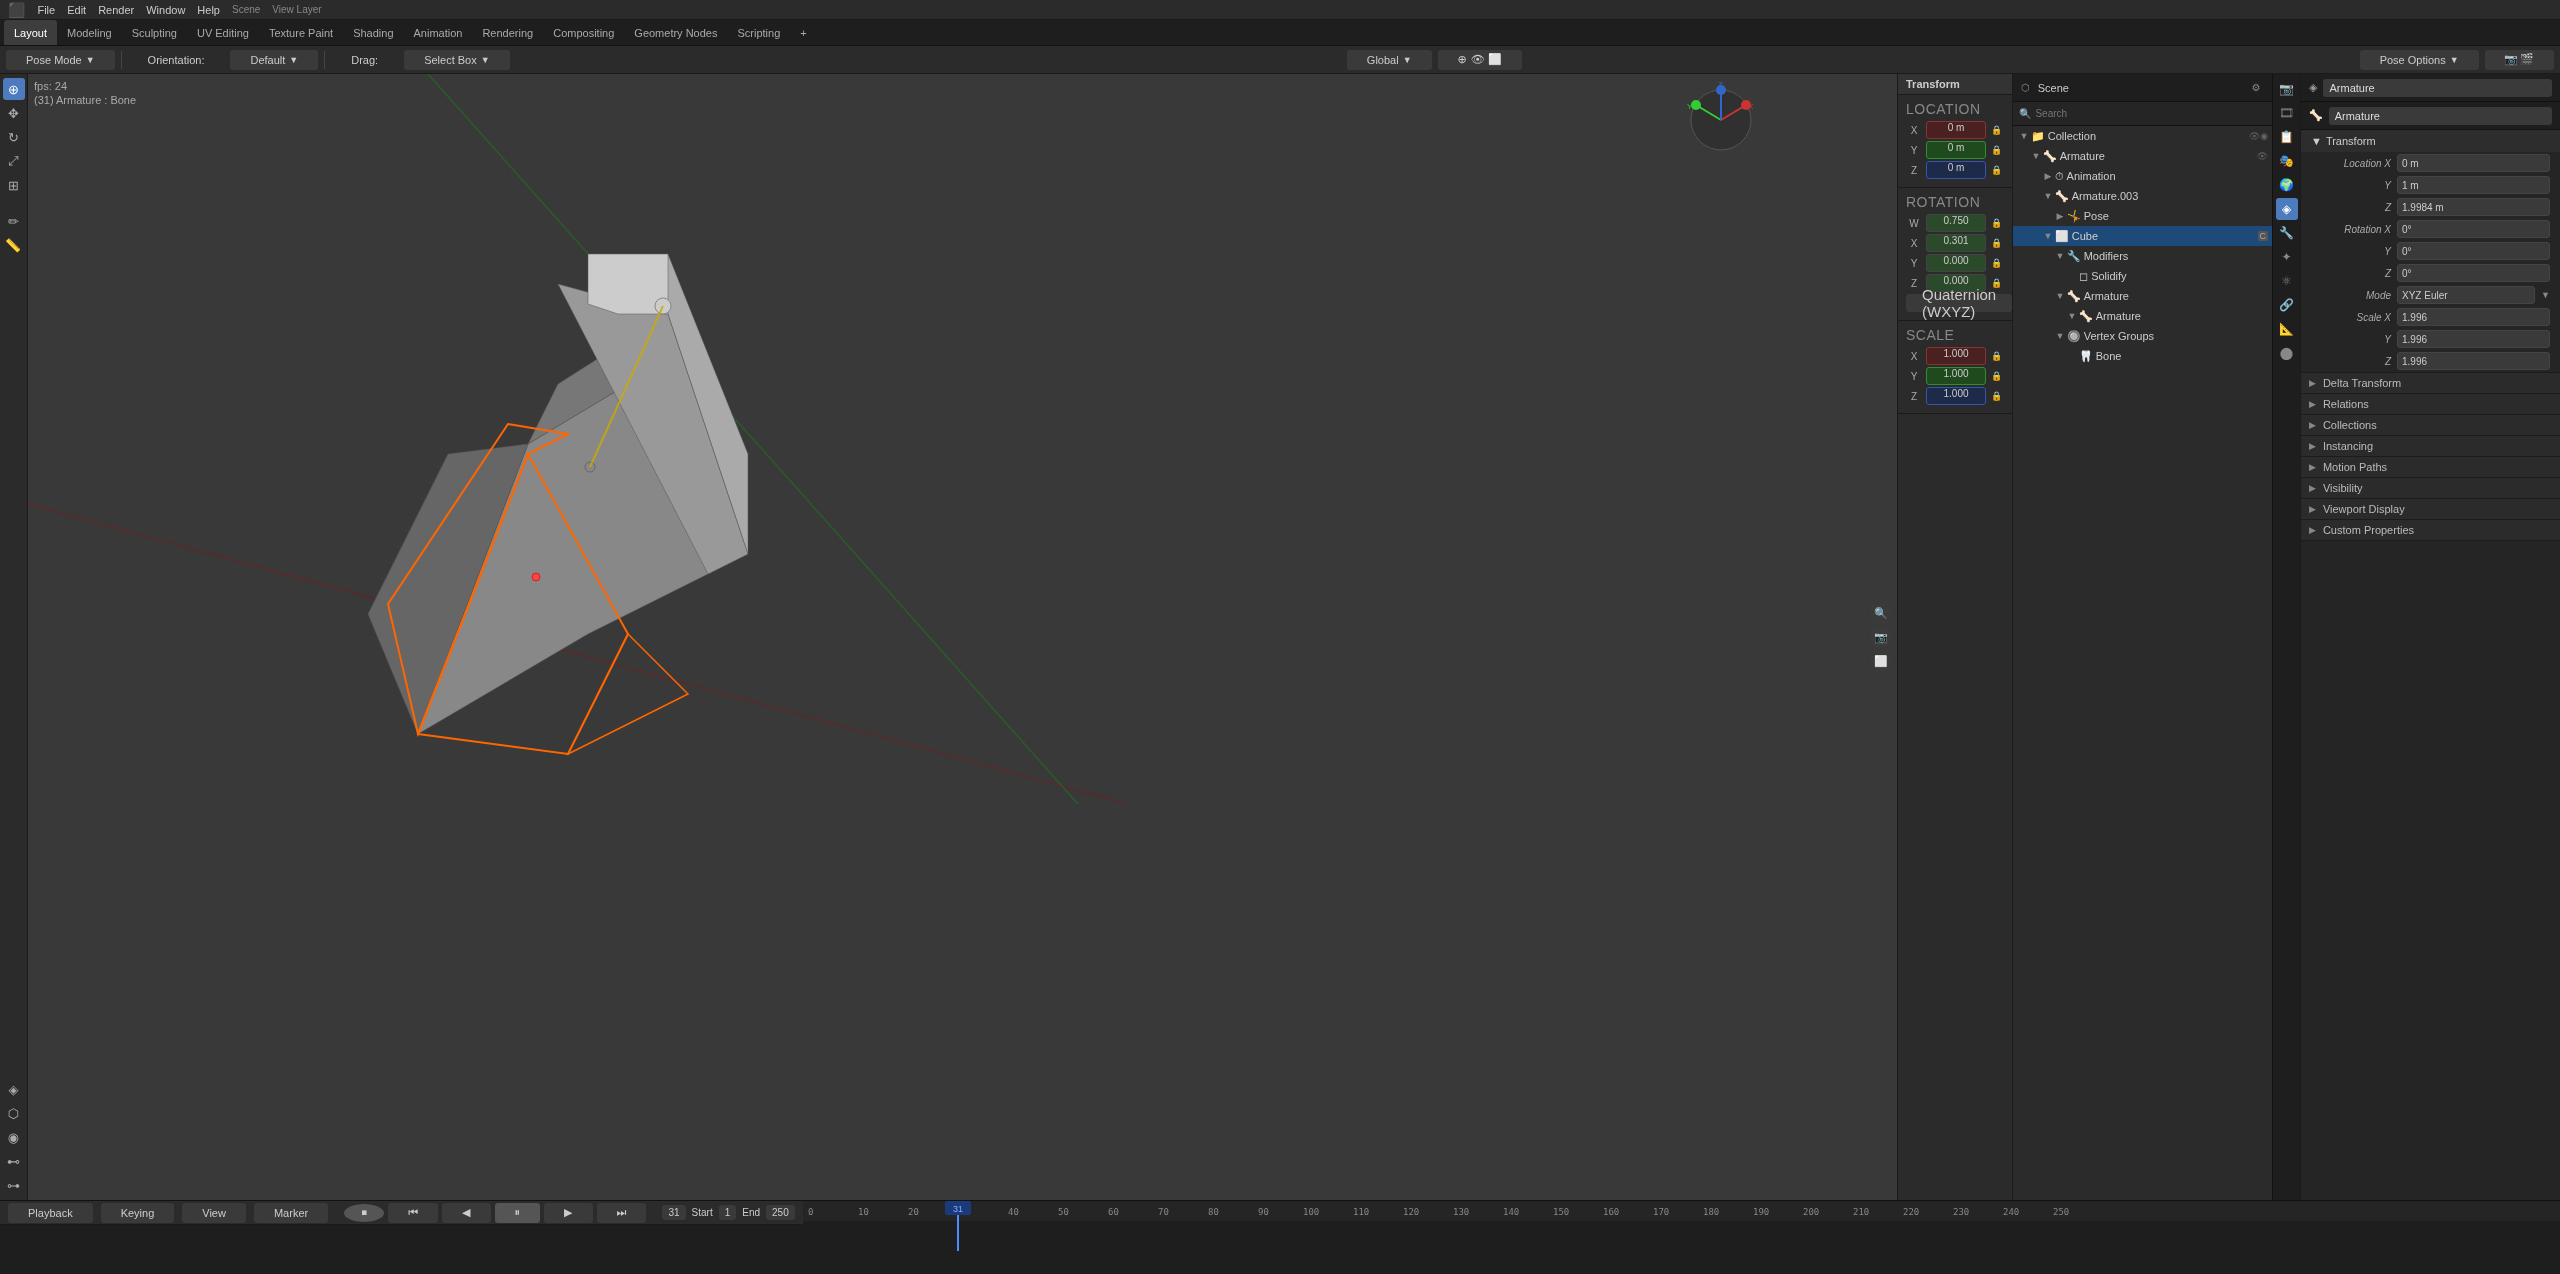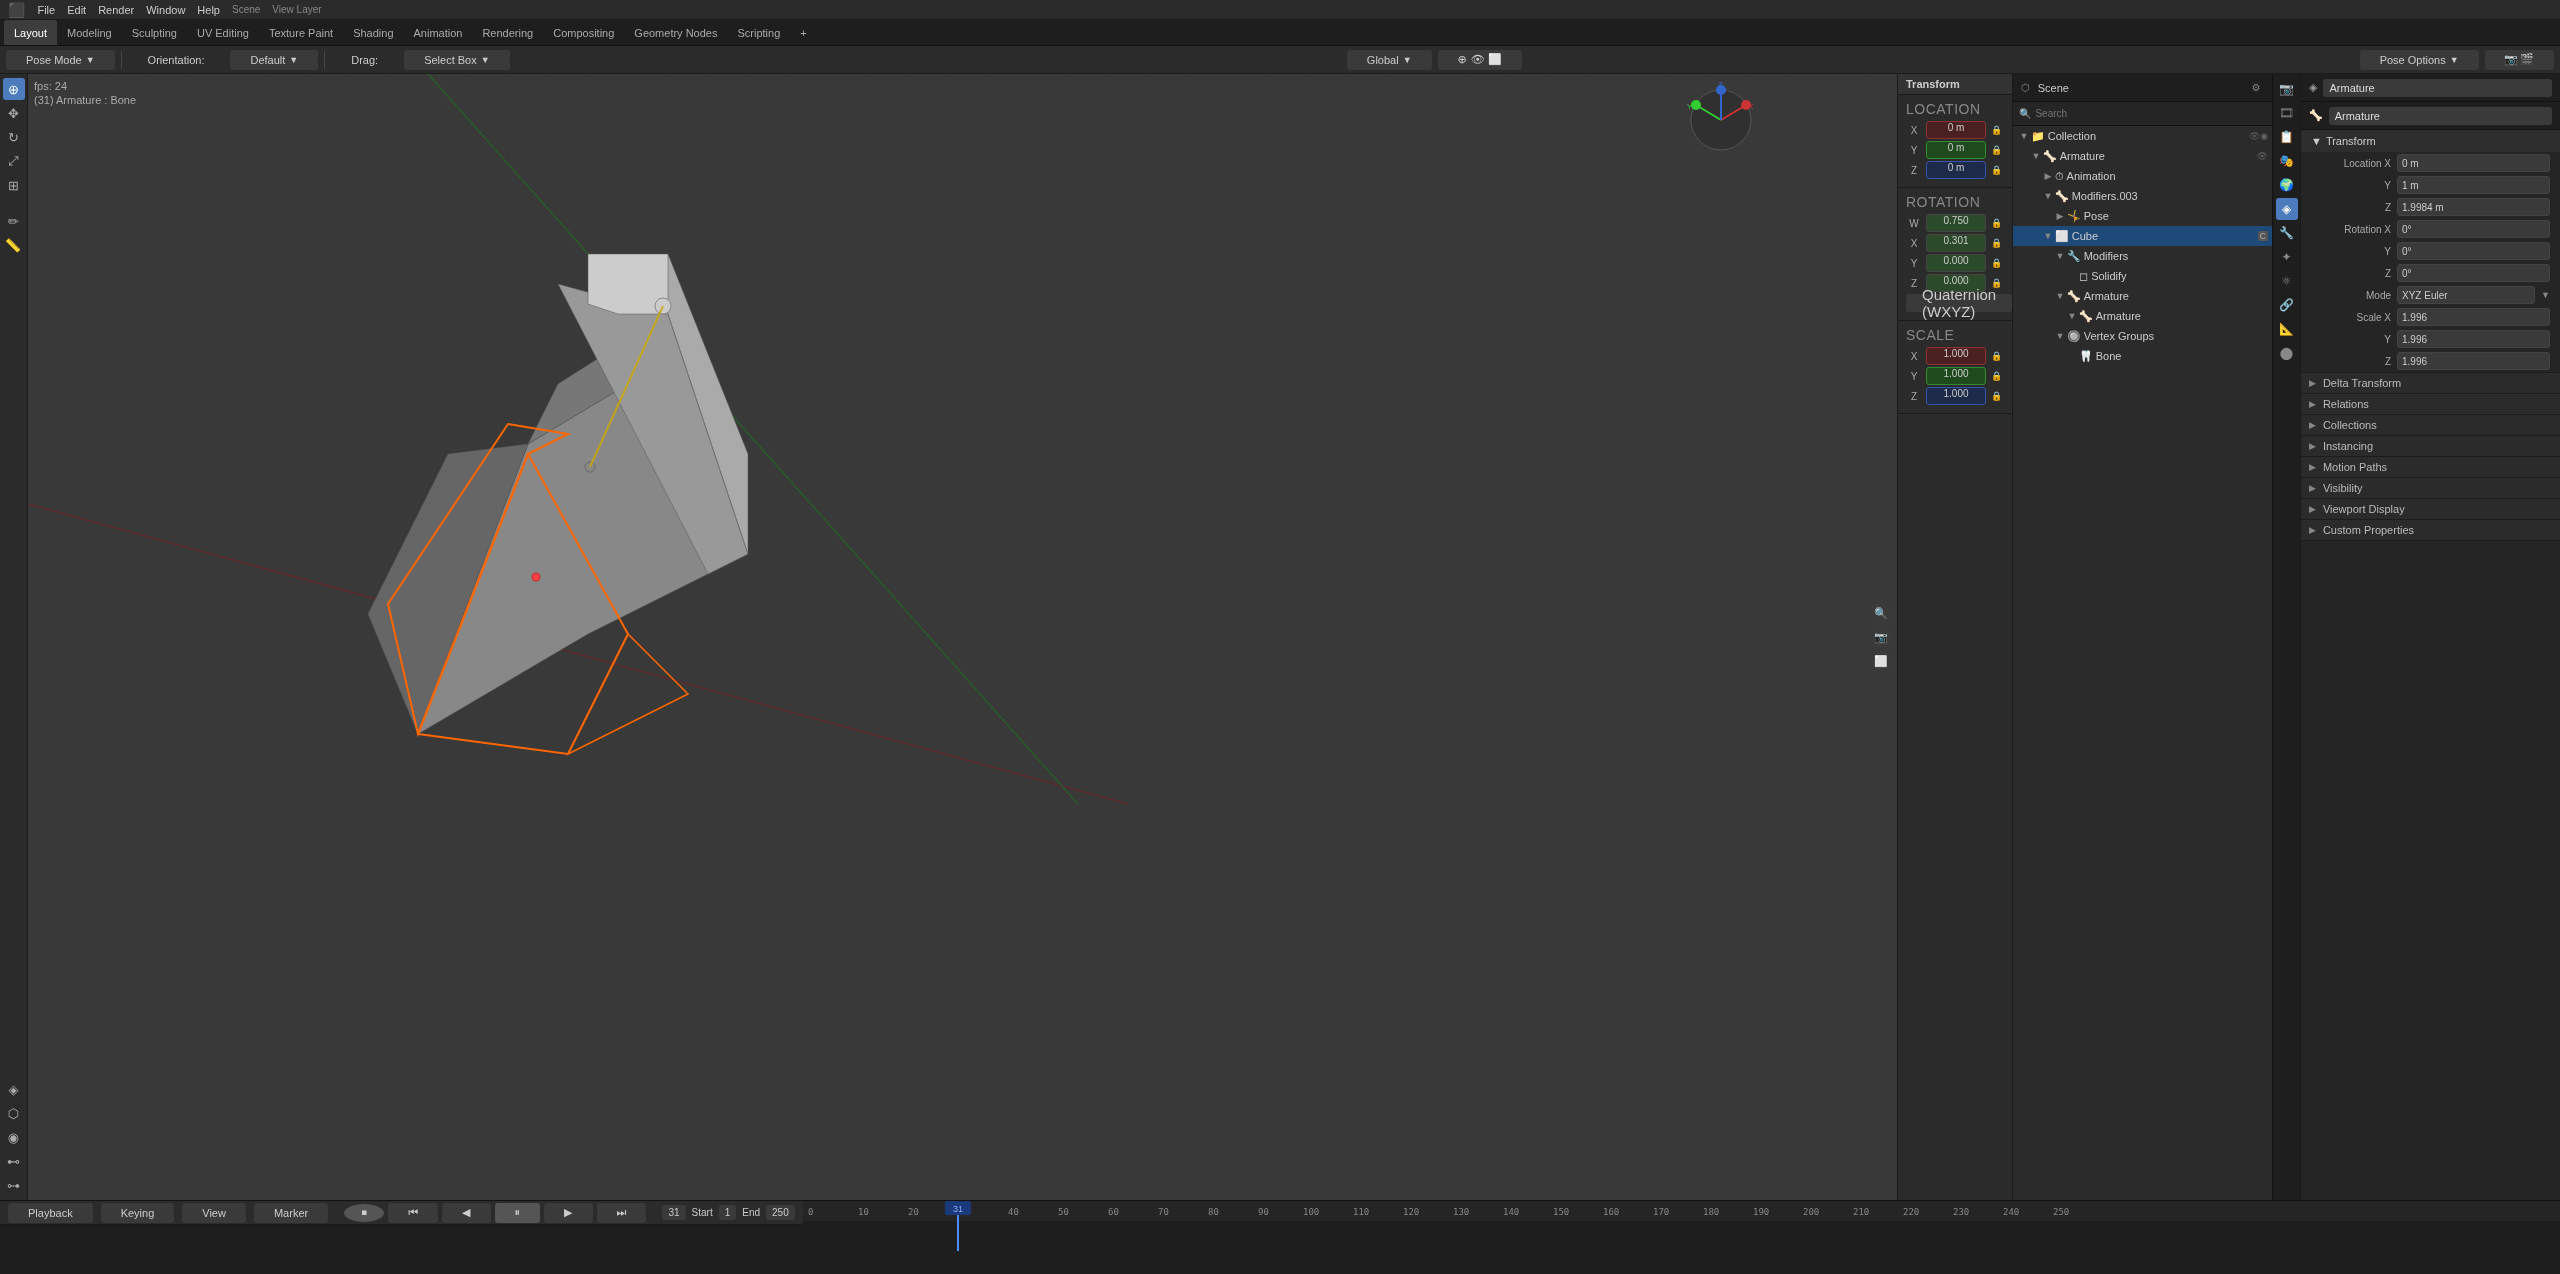--- a/index.html
+++ b/index.html
@@ -231,20 +231,21 @@
       align-items: center;
       padding: 2px 10px;
       gap: 6px;
       min-height: 20px;
     }
     .prop-label {
       color: #aaaaaa;
       font-size: 10px;
       text-align: right;
       min-width: 80px;
+      font-style: italic;
     }
     .prop-value {
       flex: 1;
       height: 18px;
       background: #3a3a3a;
       border: 1px solid #444;
       border-radius: 3px;
       padding: 0 4px;
       font-size: 10px;
       color: #cccccc;
@@ -628,21 +629,21 @@
         <span style="width:24px;"></span>
         <span class="tree-expand">▶</span>
         <span class="tree-icon">⏱</span>
         <span>Animation</span>
       </div>
 
       <div class="tree-item">
         <span style="width:24px;"></span>
         <span class="tree-expand">▼</span>
         <span class="tree-icon">🦴</span>
-        <span>Modifiers.003</span>
+        <span>Armature.003</span>
       </div>
 
       <div class="tree-item">
         <span style="width:36px;"></span>
         <span class="tree-expand">▶</span>
         <span class="tree-icon">🤸</span>
         <span>Pose</span>
       </div>
 
       <div class="tree-item selected">

